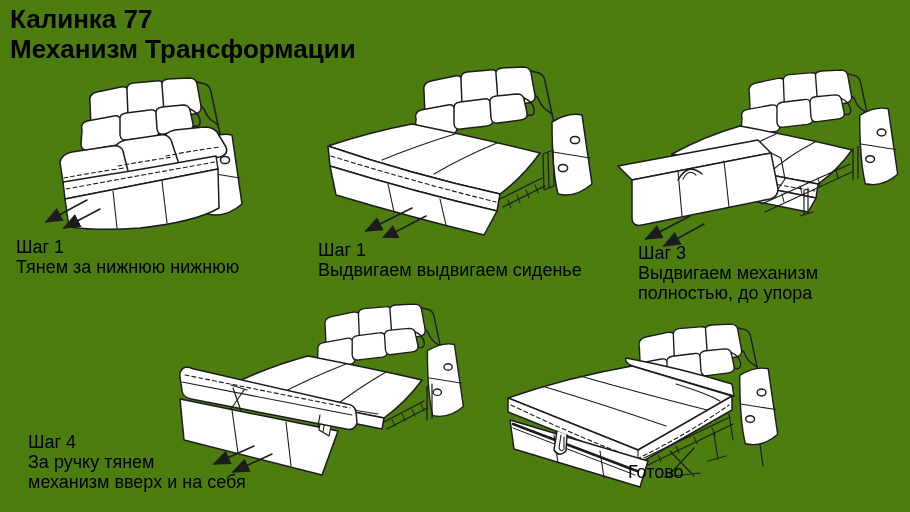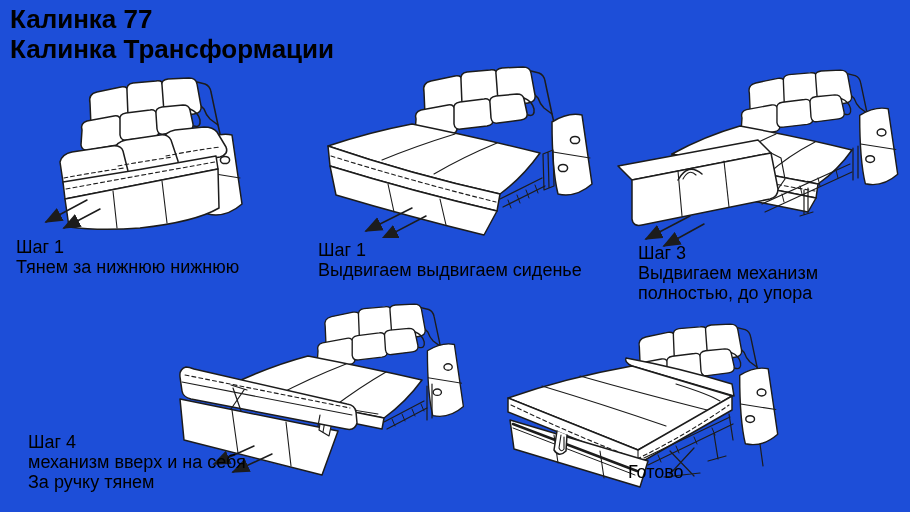--- a/index.html
+++ b/index.html
@@ -1,17 +1,17 @@
 <!DOCTYPE html>
 <html><head>
 <meta charset="utf-8">
 <style>
   html,body{margin:0;padding:0;background:#fff;}
   #page{
-    position:relative;width:910px;height:512px;background:#1d4ed8;overflow:hidden;
+    position:relative;width:910px;height:512px;background:#4d7c0f;overflow:hidden;
     font-family:"Liberation Sans","DejaVu Sans",sans-serif;color:#000;
   }
   .title{
     position:absolute;left:10px;top:4px;font-size:26px;font-weight:bold;
     line-height:30px;letter-spacing:0px;white-space:nowrap;
   }
   .fig{position:absolute;}
   .caption{position:absolute;text-align:left;font-size:18px;line-height:20px;}
   .caption .lbl{margin-bottom:0;}
   svg{display:block;}
@@ -41,21 +41,21 @@
         <path d="M6,12 Q22,2 36,5 L46,74 Q30,88 12,84 Q6,60 6,12 Z"></path>
         <path d="M7,42 L44,48" fill="none" stroke-width="1.1"></path>
         <ellipse cx="29" cy="30" rx="4.6" ry="3.6"></ellipse>
         <ellipse cx="17" cy="58" rx="4.6" ry="3.6"></ellipse>
       </g>
     </defs>
   </svg>
 
   <div class="title">
     <div>Калинка 77</div>
-    <div>Калинка Трансформации</div>
+    <div>Механизм Трансформации</div>
   </div>
 
   <svg class="fig" style="left:20px;top:70px" width="250" height="168" viewBox="0 0 250 168">
     <g fill="#fff" stroke="#1c1c1c" stroke-width="1.5" stroke-linejoin="round" stroke-linecap="round">
       <use href="#sofa-back" x="62" y="9"></use>
       <use href="#side-panel" transform="translate(176,60)"></use>
       <path d="M142,70 Q145,62 155,60 L184,57 Q193,57 197,62 L206,77 Q209,84 200,87 L158,94 Q150,96 147,89 Z"></path>
       <path d="M94,80 Q96,72 106,70 L140,65 Q148,64 151,70 L158,91 Q160,98 151,100 L107,107 Q99,108 96,101 Z"></path>
       <path d="M40,92 Q42,84 52,82 L92,76 Q101,75 103,81 L108,101 Q110,108 101,110 L53,118 Q45,120 43,112 Z"></path>
       <path d="M146,86 Q170,81 200,77" fill="none" stroke-dasharray="4 3" stroke-width="1.1"></path>
@@ -192,21 +192,21 @@
   </div>
 
   <div class="caption" style="left:638px;top:243px;width:300px">
     <div class="lbl">Шаг 3</div>
     <div>Выдвигаем механизм</div>
     <div>полностью, до упора</div>
   </div>
 
   <div class="caption" style="left:28px;top:432px;width:220px">
     <div class="lbl">Шаг 4</div>
+    <div>За ручку тянем</div>
     <div>механизм вверх и на себя</div>
-    <div>За ручку тянем</div>
   </div>
 
   <div class="caption" style="left:628px;top:462px;width:180px">
     <div class="lbl">Готово</div>
   </div>
 
 </div>
 
 </body></html>

